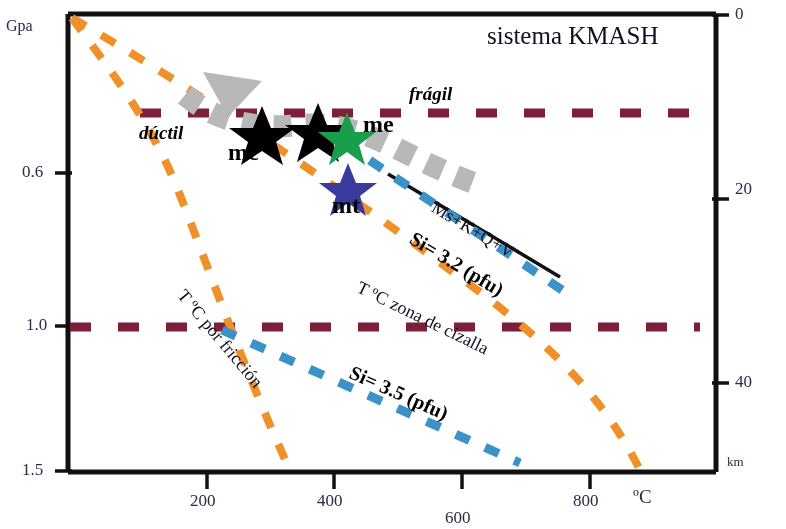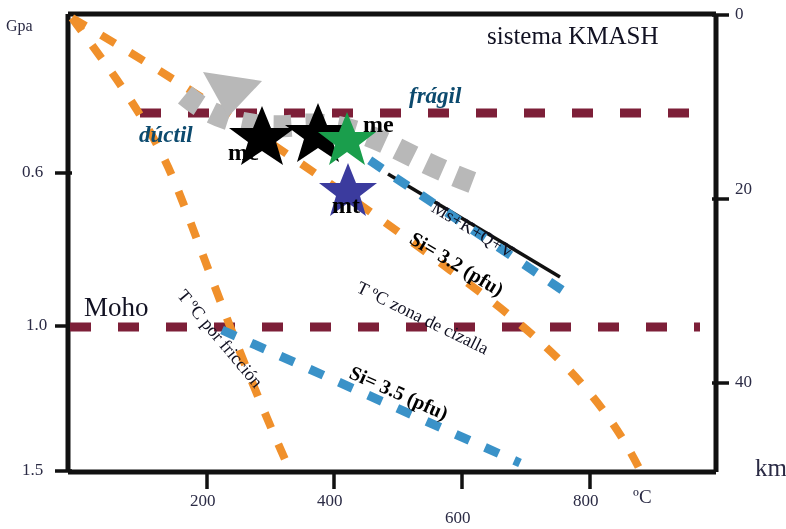--- a/index.html
+++ b/index.html
@@ -4,21 +4,21 @@
 <style>
   html,body{margin:0;padding:0;background:#ffffff;}
   body{width:786px;height:529px;overflow:hidden;
        font-family:"Liberation Serif", serif;color:#1a1a2e;}
   #fig{position:relative;width:786px;height:513px;}
   #fig svg{position:absolute;left:0;top:0;}
   .lbl{position:absolute;white-space:nowrap;line-height:1;}
   .axnum{font-family:"Liberation Serif",serif;font-size:17px;color:#2b2b45;}
   .axunit{font-family:"Liberation Serif",serif;font-size:16px;color:#2b2b45;}
   .title{font-family:"Liberation Serif",serif;font-size:25px;color:#111122;}
-  .ital{font-family:"Liberation Serif",serif;font-style:italic;font-weight:bold;font-size:23px;color:#0c4a6e;}
+  .ital{font-family:"Liberation Serif",serif;font-style:italic;font-weight:bold;font-size:19px;color:#000000;}
   .starlbl{font-family:"Liberation Serif",serif;font-weight:bold;font-size:24px;color:#000;}
   .moho{font-family:"Liberation Serif",serif;font-size:27px;color:#111122;}
   .rot{font-family:"Liberation Serif",serif;font-size:18px;color:#111122;transform-origin:0 0;}
   .rotb{font-family:"Liberation Serif",serif;font-size:20px;font-weight:bold;color:#000;transform-origin:0 0;}
 </style>
 </head>
 <body>
 
 <div id="fig">
 
@@ -108,29 +108,28 @@
   <div class="lbl axnum" style="left:317px;top:492px;">400</div>
   <div class="lbl axnum" style="left:445px;top:492px;margin-top:17px;">600</div>
   <div class="lbl axnum" style="left:573px;top:492px;">800</div>
 
   <div class="lbl axunit" style="left:633px;top:487px;font-size:19px;">ºC</div>
 
   <div class="lbl axnum" style="left:735px;top:5px;">0</div>
   <div class="lbl axnum" style="left:735px;top:180px;">20</div>
   <div class="lbl axnum" style="left:735px;top:373px;">40</div>
 
-  <div class="lbl axunit" style="left:727px;top:455px;font-size:25px;margin-left:28px;">km</div>
+  <div class="lbl axunit" style="left:727px;top:455px;font-size:13px;">km</div>
 
   <div class="lbl title" style="left:487px;top:23px;text-align:center;">sistema KMASH</div>
 
   <div class="lbl ital" style="left:409px;top:84px;">frágil</div>
 
   <div class="lbl ital" style="left:139px;top:123px;">dúctil</div>
 
-  <div class="lbl moho" style="left:84px;top:294px;">Moho</div>
 
   <div class="lbl starlbl" style="left:228px;top:140px;">mc</div>
 
   <div class="lbl starlbl" style="left:363px;top:112px;">me</div>
 
   <div class="lbl starlbl" style="left:332px;top:193px;">mt</div>
 
   <div class="lbl rot" style="left:438px;top:198px;transform:rotate(31deg);">Ms+K+Q+V</div>
 
   <div class="lbl rotb" style="left:417px;top:228px;transform:rotate(31deg);">Si= 3.2 (pfu)</div>

